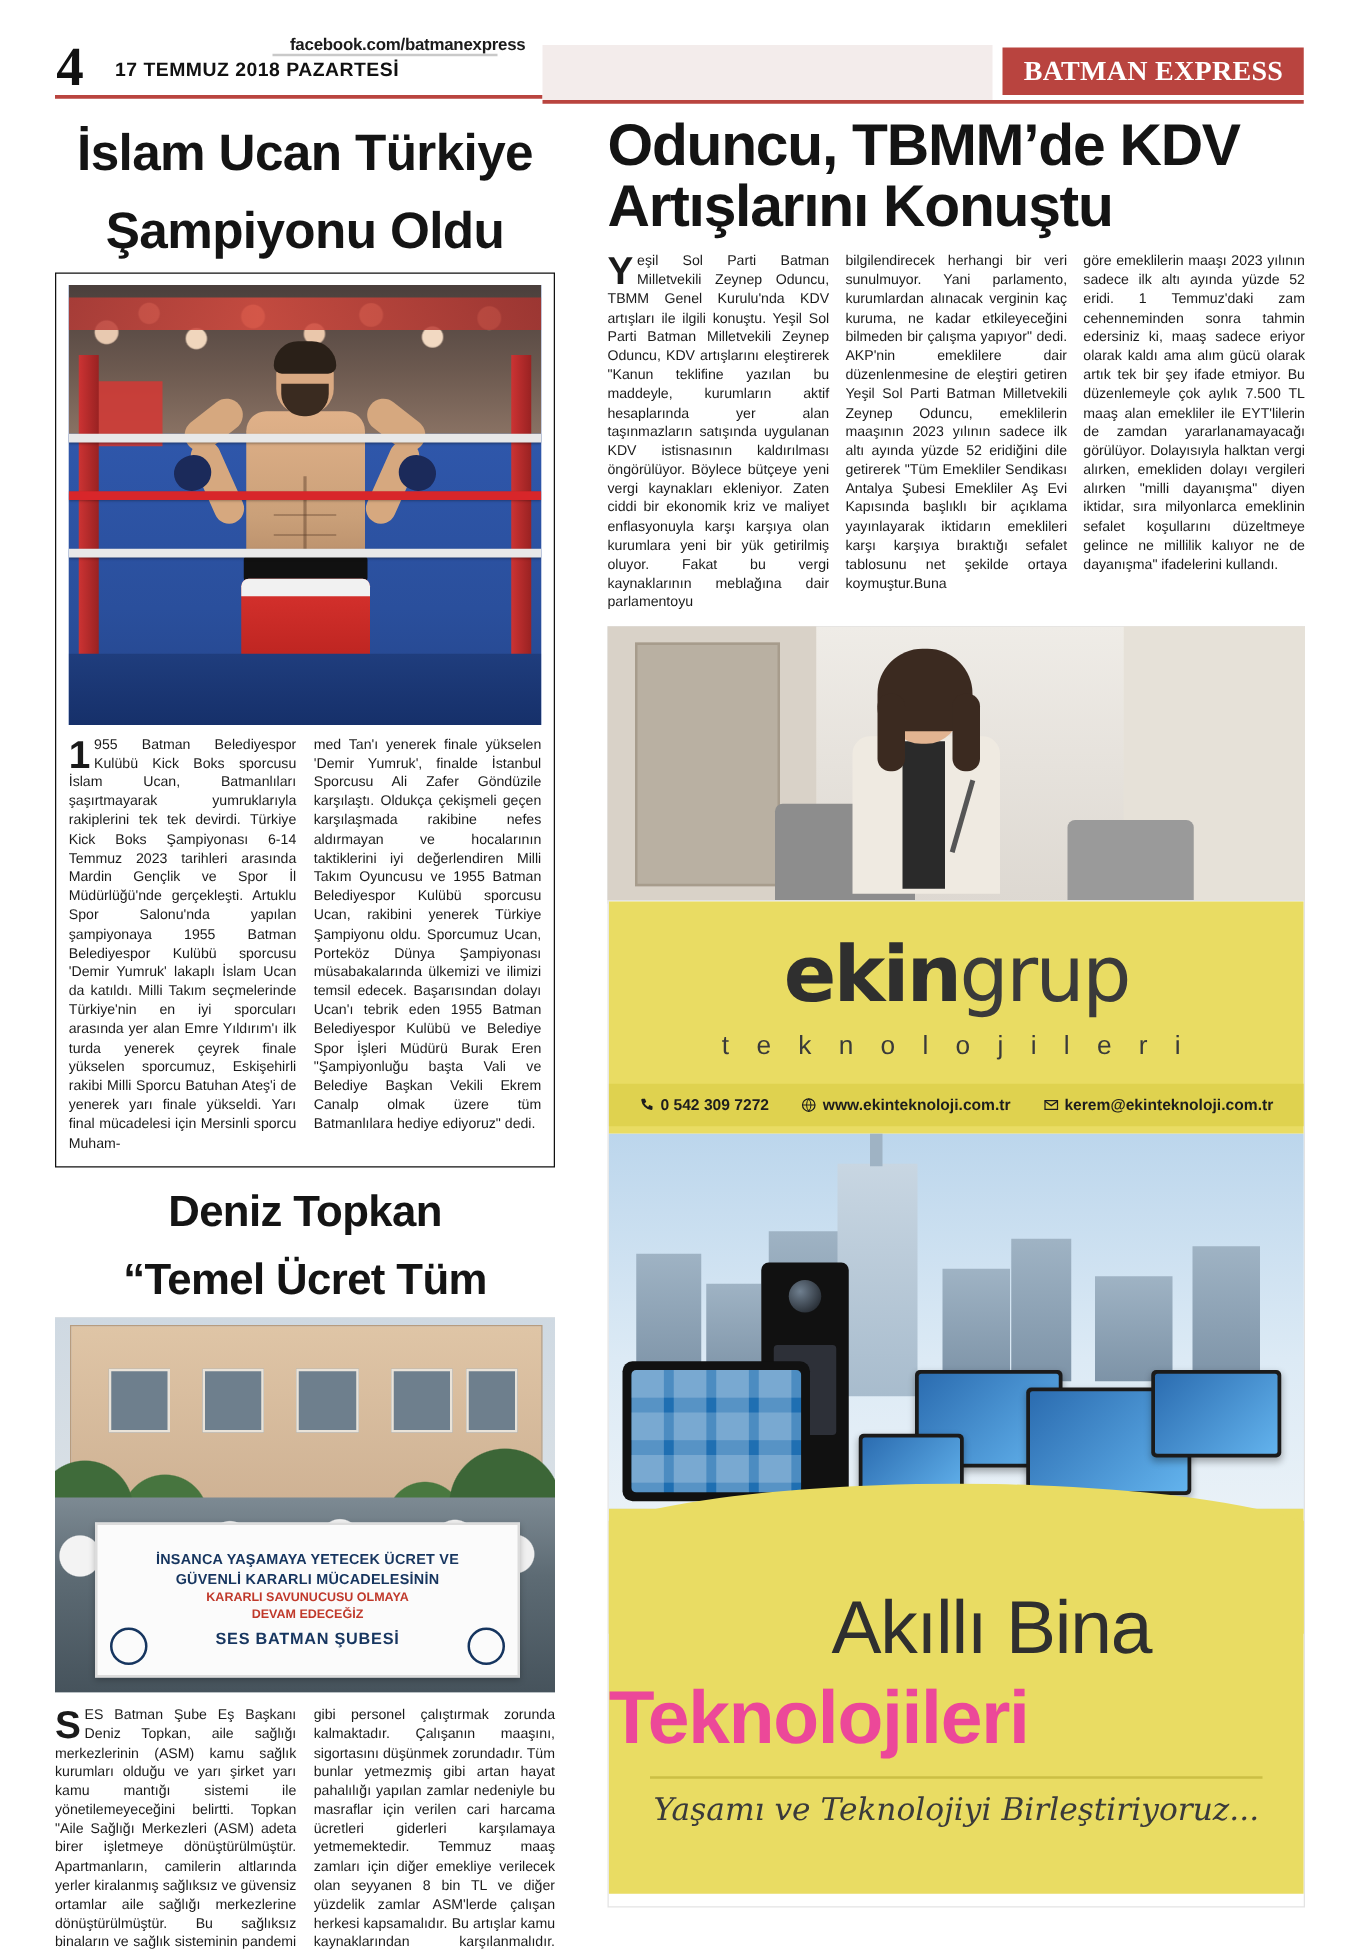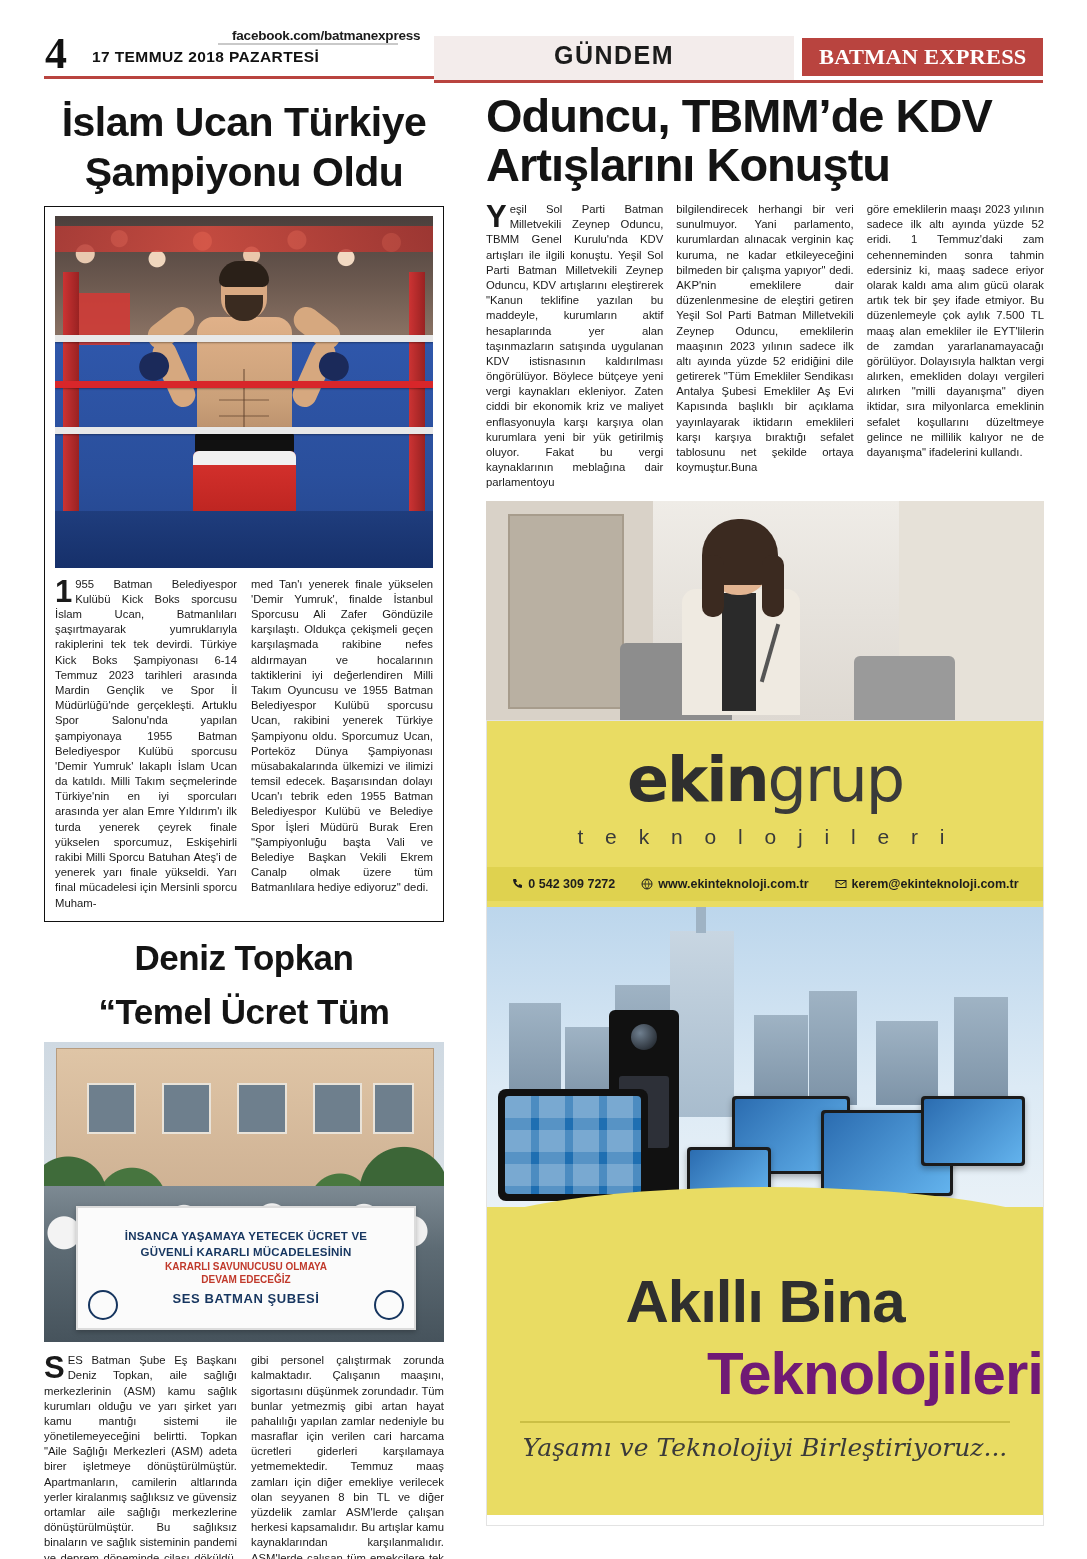--- a/index.html
+++ b/index.html
@@ -222,50 +222,49 @@
     background:radial-gradient(circle at 35% 35%,#6f7f8f,#14171c);}
   .intercom .kp{position:absolute;left:10px;top:66px;width:50px;height:72px;background:#2d3038;border-radius:3px;}
   .tablet{position:absolute;left:2%;bottom:3%;width:150px;height:112px;background:#111;border-radius:8px;}
   .tablet .scr{position:absolute;inset:7px;border-radius:4px;background:#1f6fb2;
     background-image:
       linear-gradient(90deg, rgba(255,255,255,.25) 0 26px, transparent 26px 34px),
       linear-gradient(180deg, rgba(255,255,255,.2) 0 22px, transparent 22px 34px);
     background-size:34px 34px;}
   .ad-bottom{position:absolute;left:0;top:486px;width:100%;height:308px;background:#e9dc63;}
   .ad-arc{position:absolute;left:-8%;top:466px;width:116%;height:120px;background:#e9dc63;border-radius:50% 50% 0 0;}
-  .ad-h1{position:absolute;left:0;top:546px;width:100%;text-align:center;font-size:60px;font-weight:bold;color:#2f2f2f;letter-spacing:-1px;}
-  .ad-h2{position:absolute;left:0;top:618px;width:100%;text-align:right;font-size:60px;font-weight:bold;color:#701a75;letter-spacing:-1px;}
+  .ad-h1{position:absolute;left:0;top:546px;width:100%;text-align:center;font-size:60px;font-weight:normal;color:#2f2f2f;letter-spacing:-1px;padding-left:28px;}
+  .ad-h2{position:absolute;left:0;top:618px;width:100%;text-align:left;font-size:60px;font-weight:bold;color:#ec4899;letter-spacing:-1px;}
   .ad-slogan{position:absolute;left:0;top:712px;width:100%;text-align:center;font-size:25px;color:#3a3a3a;
     font-family:"DejaVu Serif", serif;font-style:italic;}
   .ad-line{position:absolute;left:6%;top:700px;width:88%;height:2px;background:#cbbf45;}
 </style>
 </head>
 <body>
 
 <div class="page">
 
   <div class="masthead">
     <div class="fb-link">facebook.com/batmanexpress</div>
     <div class="fb-underline"></div>
     <div class="page-num">4</div>
     <div class="date">17 TEMMUZ 2018 PAZARTESİ</div>
     <div class="rule-left"></div>
     <div class="section-band"></div>
-    <div class="section-title">GÜNDEM</div>
     <div class="rule-right"></div>
     <div class="logo-box">
       <span class="logo-text">BATMAN EXPRESS</span>
     </div>
   </div>
 
   <div class="left-col">
 
     <div>
       <div class="headline h1-left">İslam Ucan Türkiye</div>
-      <div class="headline h1-left" style="margin-top:8px">Şampiyonu Oldu</div>
+      <div class="headline h1-left" style="margin-top:20px">Şampiyonu Oldu</div>
 
       <div class="story-box" style="margin-top:12px;">
         <div class="photo boxing-photo">
           <div class="bp-crowd"></div>
           <div class="bp-banner"></div>
           <div class="bp-ring"></div>
           <div class="bp-corner-flag"></div>
           <div class="bp-post left"></div>
           <div class="bp-post right"></div>
           <div class="bp-boxer">

